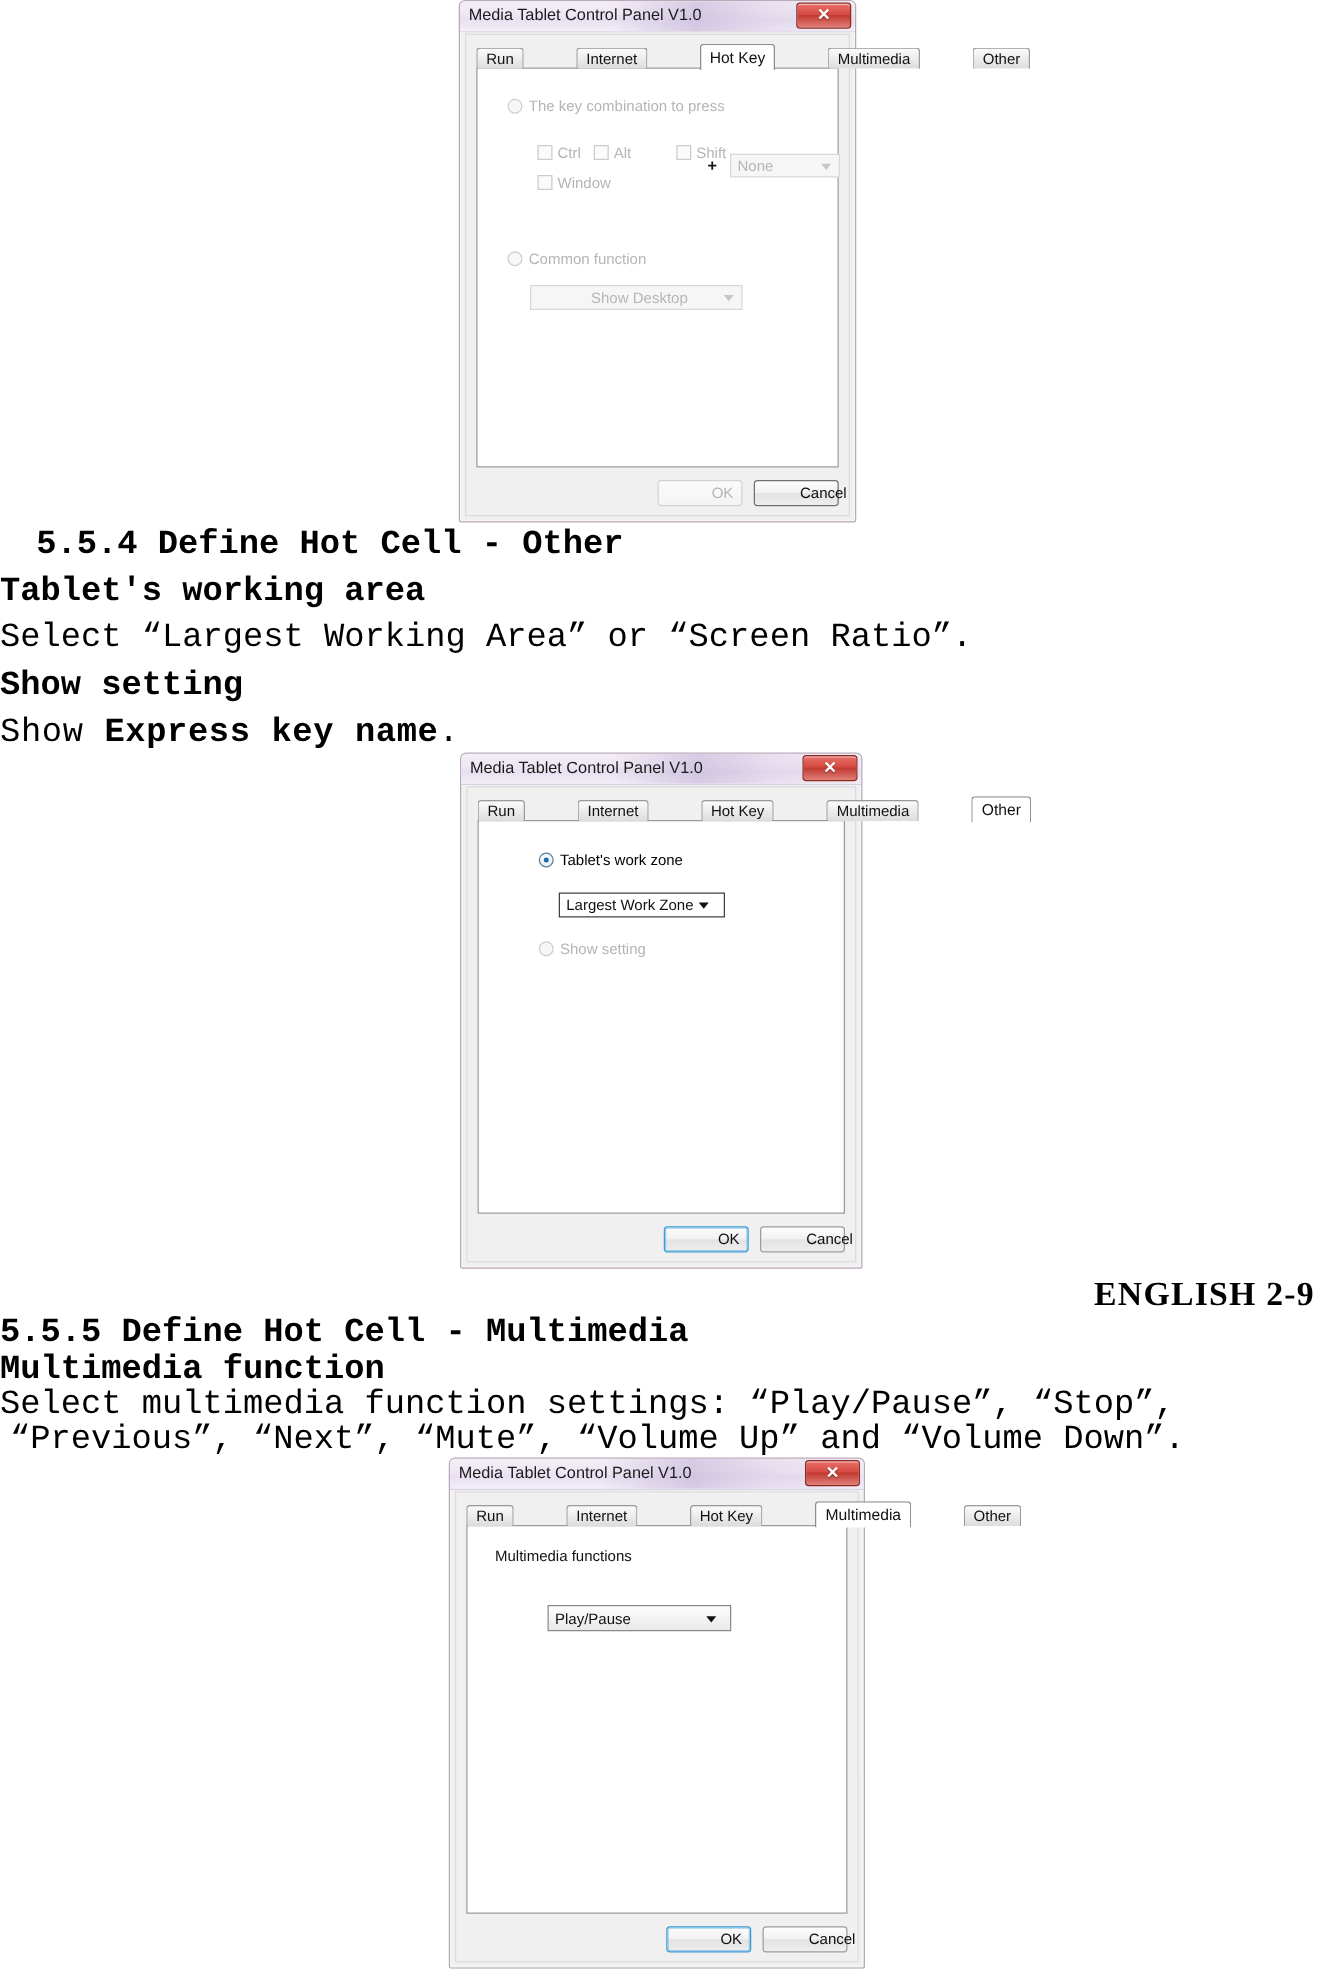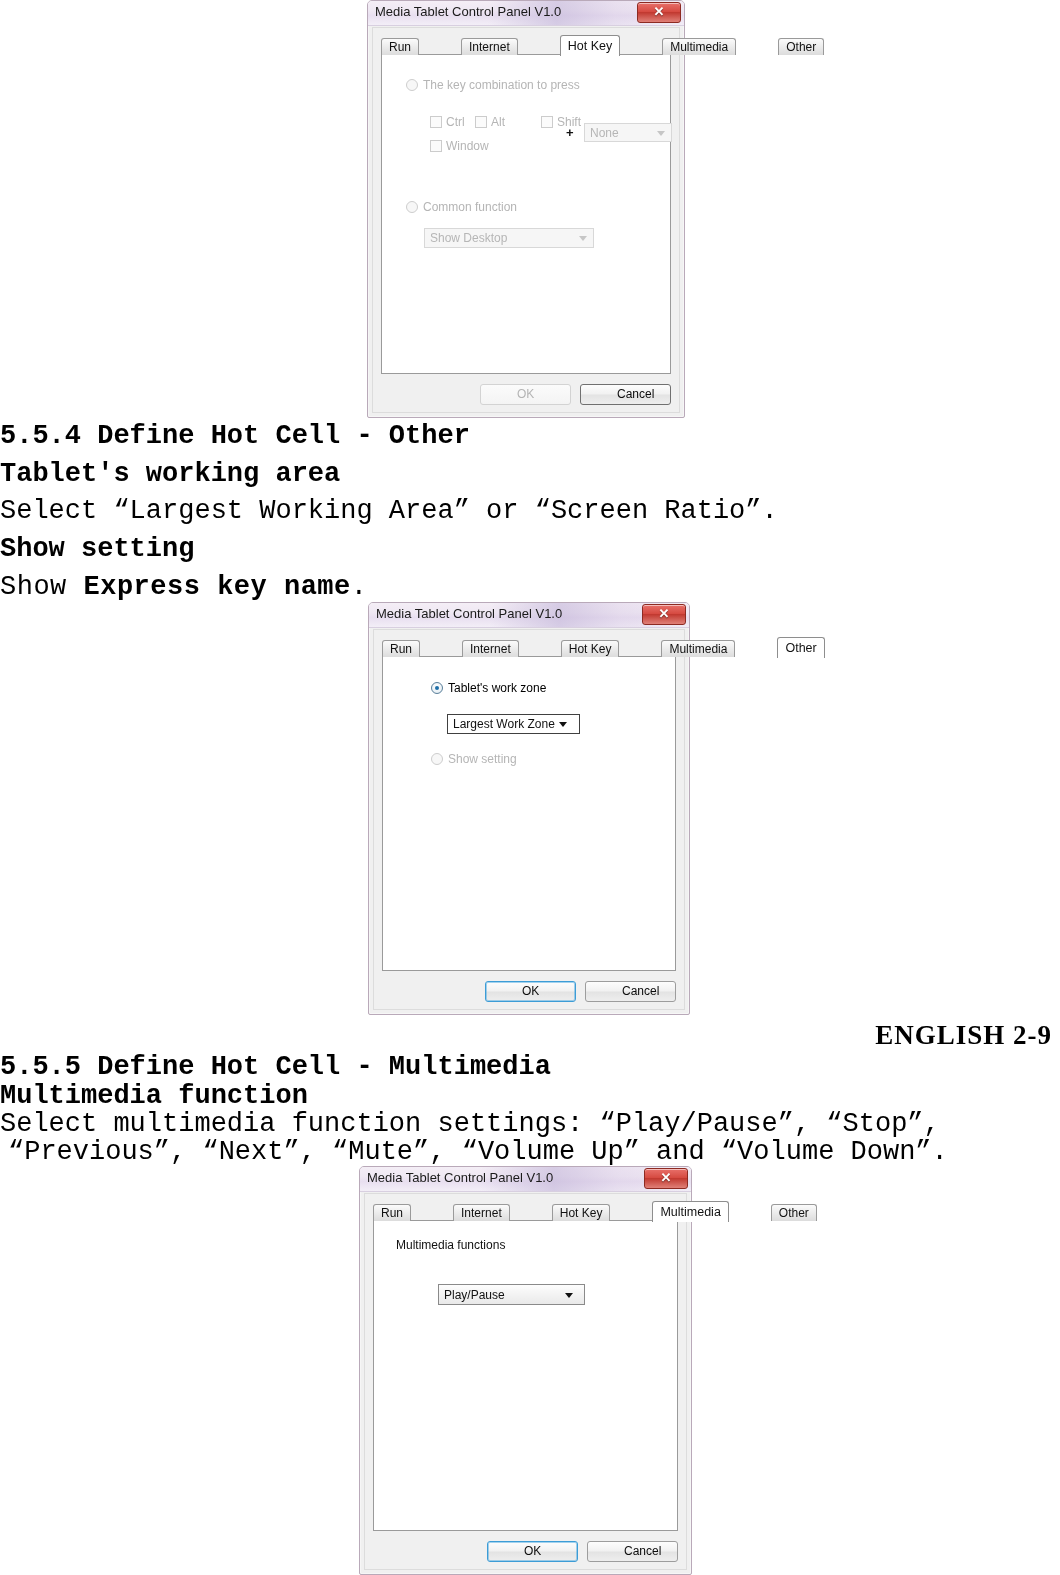--- a/index.html
+++ b/index.html
@@ -181,23 +181,24 @@
 
   .btn-row {
     position: absolute;
     right: 8px;
     bottom: 7px;
     display: flex;
     gap: 9px;
     z-index: 3;
   }
   .btn {
-    width: 91px;
+    width: 68px;
     height: 21px;
     line-height: 19px;
+    text-align: center;
     font-size: 12px;
     color: #0d0d0d;
     background: linear-gradient(to bottom, #fdfdfd 0%, #f1f1f1 48%, #e3e3e3 52%, #eeeeee 100%);
     border: 1px solid #9d9d9d;
     border-radius: 3px;
     box-sizing: border-box;
     padding-left: 36px;
   }
   .btn.disabled {
     color: #b4b4b4;
@@ -359,34 +360,34 @@
       <div class="combo disabled" style="left:202px; top:68px; width:88px; height:19px;">
         <span>None</span>
         <span class="arrow"></span>
       </div>
 
       <div class="radio-row disabled" style="left:24px; top:145px;">
         <span class="radio"></span>
         <span class="radio-label">Common function</span>
       </div>
 
-      <div class="combo disabled" style="left:42px; top:173px; width:170px; height:20px;">
+      <div class="combo disabled" style="left:42px; top:173px; width:170px; height:20px;justify-content:center;">
         <span>Show Desktop</span>
         <span class="arrow"></span>
       </div>
     </div>
 
     <div class="btn-row">
       <div class="btn disabled">OK</div>
       <div class="btn strong">Cancel</div>
     </div>
   </div>
 </div>
 
-<div class="doc-text heading" style="top:421px;">5.5.4 Define Hot Cell - Other</div>
+<div class="doc-text heading" style="top:421px;padding-left:29px;">5.5.4 Define Hot Cell - Other</div>
 <div class="doc-text subheading" style="top:459px;">Tablet's working area</div>
 <div class="doc-text body-line" style="top:496px;">Select “Largest Working Area” or “Screen Ratio”.</div>
 <div class="doc-text subheading" style="top:534px;">Show setting</div>
 <div class="doc-text mixed-line" style="top:572px;">
   <span>Show </span><b>Express key name</b><span>.</span>
 </div>
 
 <div class="dialog" id="dlg2" style="left:368px; top:602px; width:322px; height:413px;">
   <div class="titlebar">
     <div class="tb-sheen"></div>

